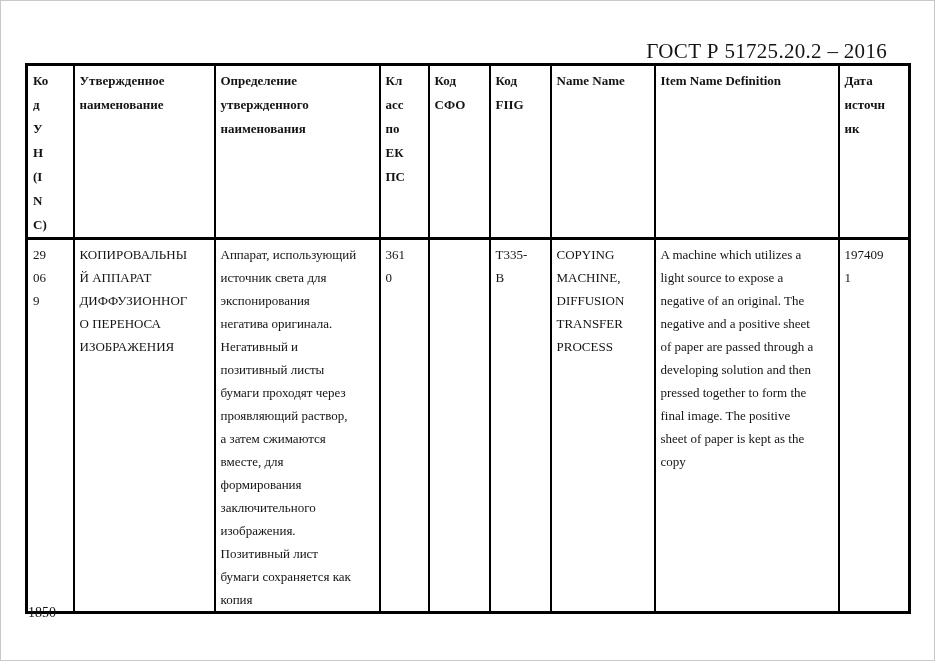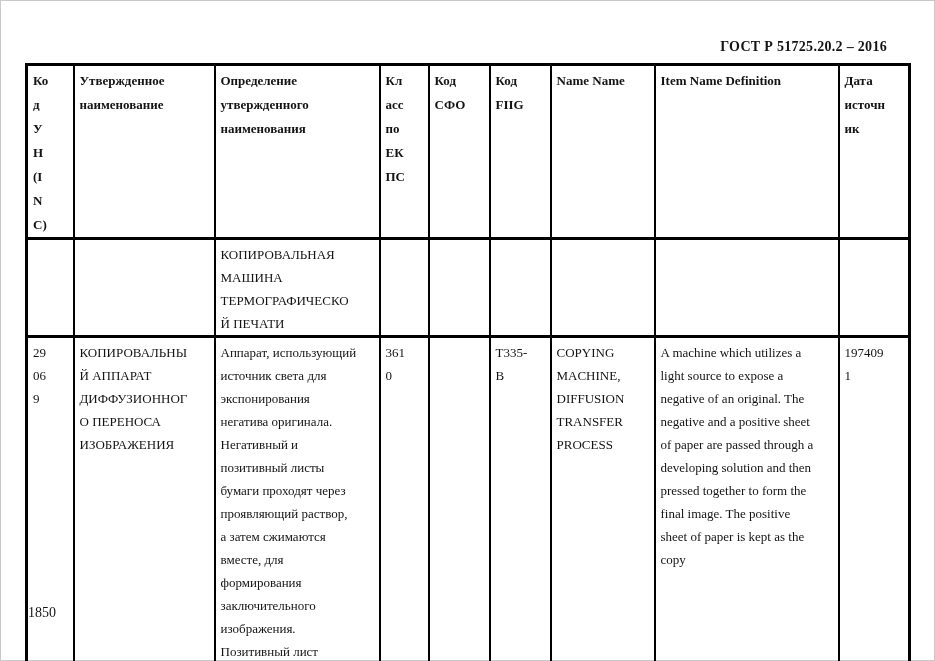--- a/index.html
+++ b/index.html
@@ -12,22 +12,22 @@
     overflow: hidden;
   }
   .page-frame {
     position: absolute; left: 0; top: 0; right: 0; bottom: 0;
     border: 1px solid #c9c9c9;
     pointer-events: none;
   }
   .doc-title {
     position: absolute;
     top: 39px; right: 48px;
-    font-size: 14px;
-    font-weight: bold;
+    font-size: 21px;
+    font-weight: normal;
     letter-spacing: 0.3px;
     white-space: nowrap;
   }
   table.gost {
     position: absolute;
     left: 25px; top: 63px;
     width: 883px;
     border-collapse: collapse;
     table-layout: fixed;
     border: 3px solid #000;
@@ -85,31 +85,20 @@
       <th>Определение утвержденного наименования</th>
       <th>Класс по ЕКПС</th>
       <th>Код СФО</th>
       <th>Код FIIG</th>
       <th>Name Name</th>
       <th>Item Name Definition</th>
       <th>Дата источник</th>
     </tr>
   </thead>
   <tbody>
-    <tr class="r-cont">
-      <td></td>
-      <td></td>
-      <td>КОПИРОВАЛЬНАЯ МАШИНА ТЕРМОГРАФИЧЕСКОЙ ПЕЧАТИ</td>
-      <td></td>
-      <td></td>
-      <td></td>
-      <td></td>
-      <td></td>
-      <td></td>
-    </tr>
     <tr class="r-29069">
       <td>29069</td>
       <td>КОПИРОВАЛЬНЫЙ АППАРАТ ДИФФУЗИОННОГО ПЕРЕНОСА ИЗОБРАЖЕНИЯ</td>
       <td>Аппарат, использующий источник света для экспонирования негатива оригинала. Негативный и позитивный листы бумаги проходят через проявляющий раствор, а затем сжимаются вместе, для формирования заключительного изображения. Позитивный лист бумаги сохраняется как копия</td>
       <td>3610</td>
       <td></td>
       <td>T335-B</td>
       <td>COPYING MACHINE, DIFFUSION TRANSFER PROCESS</td>
       <td>A machine which utilizes a light source to expose a negative of an original. The negative and a positive sheet of paper are passed through a developing solution and then pressed together to form the final image. The positive sheet of paper is kept as the copy</td>
       <td>1974091</td>

